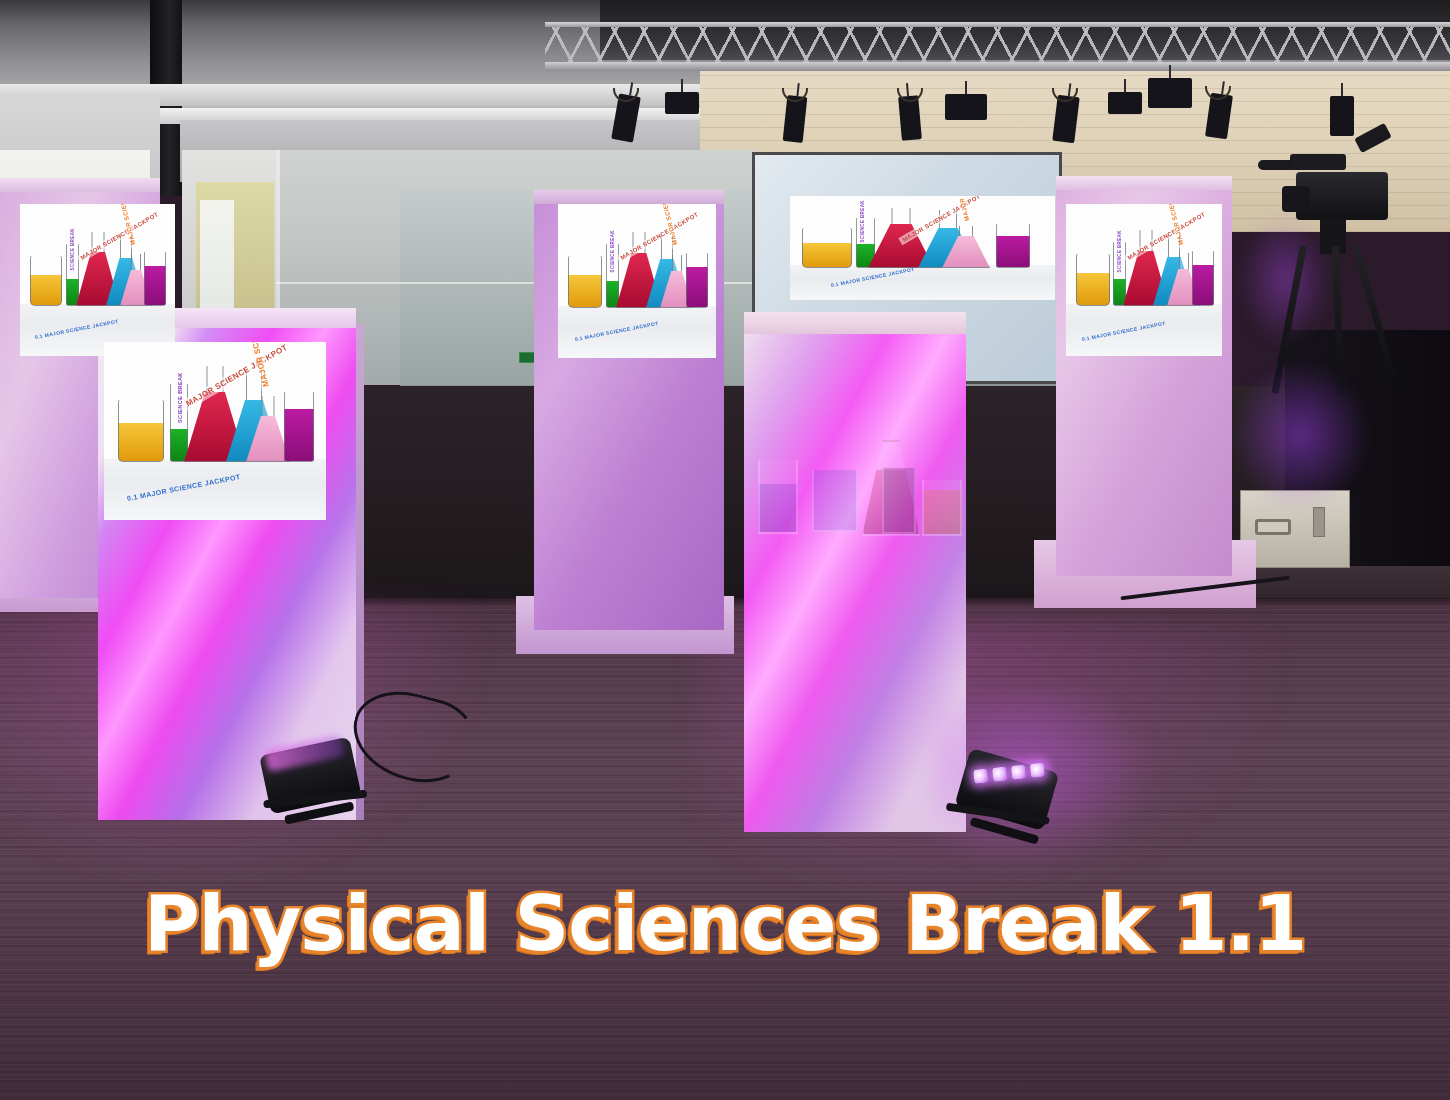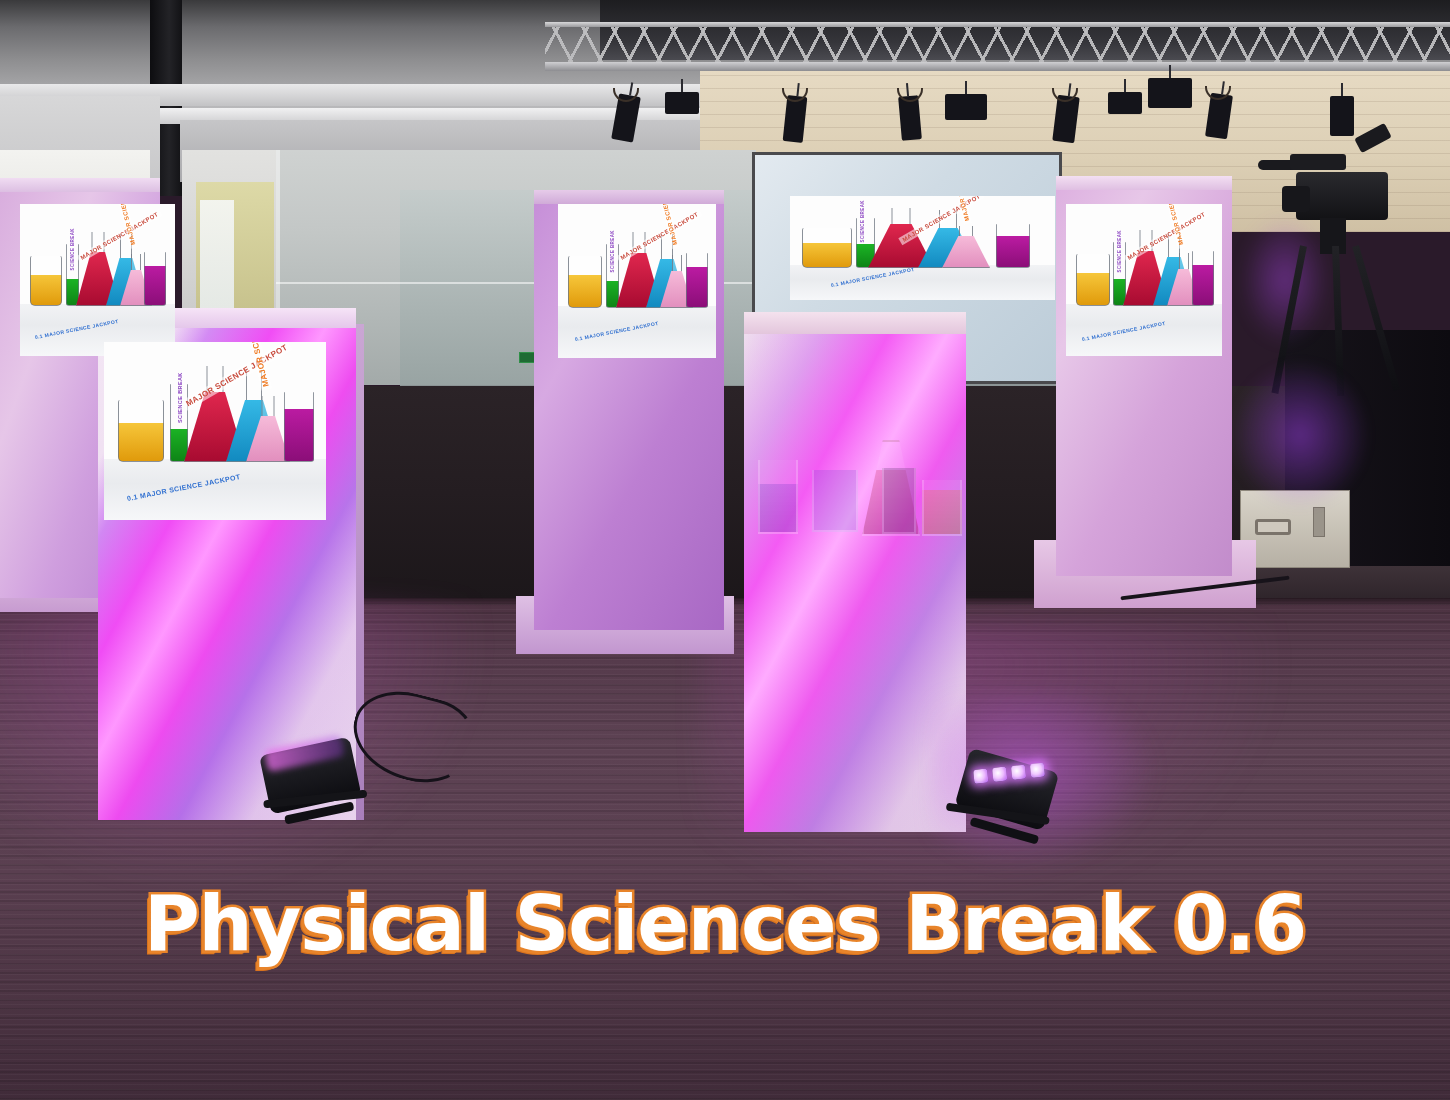--- a/index.html
+++ b/index.html
@@ -732,15 +732,15 @@
         <div class="cone" style="height:37px;background:linear-gradient(180deg,#F6BBD9 0%,#E28FBE 100%)"></div>
       </div>
       <div class="tube" style="position:absolute;left:126px;bottom:50px;width:22px;height:55px;background:linear-gradient(180deg,rgba(255,255,255,.25) 0 26%, #BB1BA2 26%, #8B0E78 100%)"></div>
       <div class="wm wm-red" style="left:53px;top:28px;font-size:6px">MAJOR SCIENCE JACKPOT</div>
       <div class="wm wm-orange" style="left:116px;top:40px;font-size:6px">MAJOR SCIENCE BREAK 1.0</div>
       <div class="wm wm-purple" style="left:53px;top:66px;font-size:4.5px">SCIENCE BREAK</div>
       <div class="wm wm-blue" style="left:15px;top:124px;font-size:5px">0.1 MAJOR SCIENCE JACKPOT</div>
     </div>
   </div>
 
-  <div id="title">Physical Sciences Break 0.6</div>
+  <div id="title">Physical Sciences Break 1.1</div>
 
 </div>
 
 </body></html>

